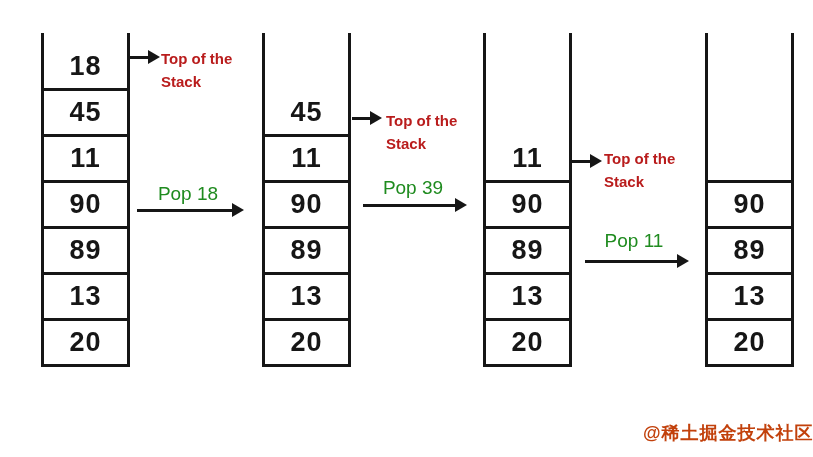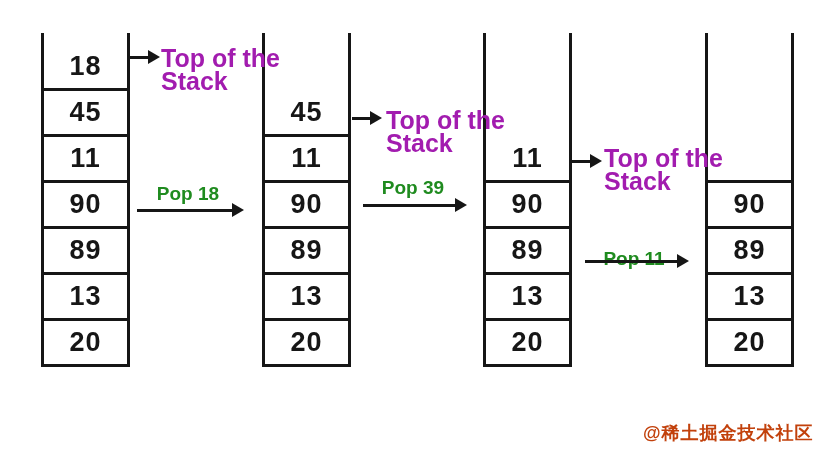--- a/index.html
+++ b/index.html
@@ -27,33 +27,33 @@
     border-left:12px solid #161616;border-top:7px solid transparent;border-bottom:7px solid transparent;
   }
   .a-top1{left:130px;top:56px;width:18px;}
   .a-top2{left:352px;top:117px;width:18px;}
   .a-top3{left:572px;top:160px;width:18px;}
   .a-pop1{left:137px;top:209px;width:95px;}
   .a-pop2{left:363px;top:204px;width:92px;}
   .a-pop3{left:585px;top:260px;width:92px;}
   
   .top-label{
-    position:absolute;color:#a21caf;font-weight:bold;font-size:25px;line-height:23px;
+    position:absolute;color:#b91c1c;font-weight:bold;font-size:15px;line-height:23px;
     white-space:nowrap;
   }
   .tl1{left:161px;top:47px;}
   .tl2{left:386px;top:109px;}
   .tl3{left:604px;top:147px;}
   .pop-label{
-    position:absolute;color:#1f8b1f;font-weight:bold;font-size:19px;
+    position:absolute;color:#1f8b1f;font-weight:normal;font-size:19px;
     transform:translateX(-50%);white-space:nowrap;
   }
   .pl1{left:188px;top:183px;}
   .pl2{left:413px;top:177px;}
-  .pl3{left:634px;top:248px;}
+  .pl3{left:634px;top:230px;}
   
   .title{
     position:absolute;left:418px;top:407px;transform:translateX(-50%);
     font-size:28px;font-weight:bold;color:#111111;letter-spacing:0.5px;white-space:nowrap;
   }
   .watermark{
     position:absolute;left:643px;top:421px;font-size:18px;color:#c2410c;
     letter-spacing:1px;white-space:nowrap;font-weight:bold;
   }
 </style>

